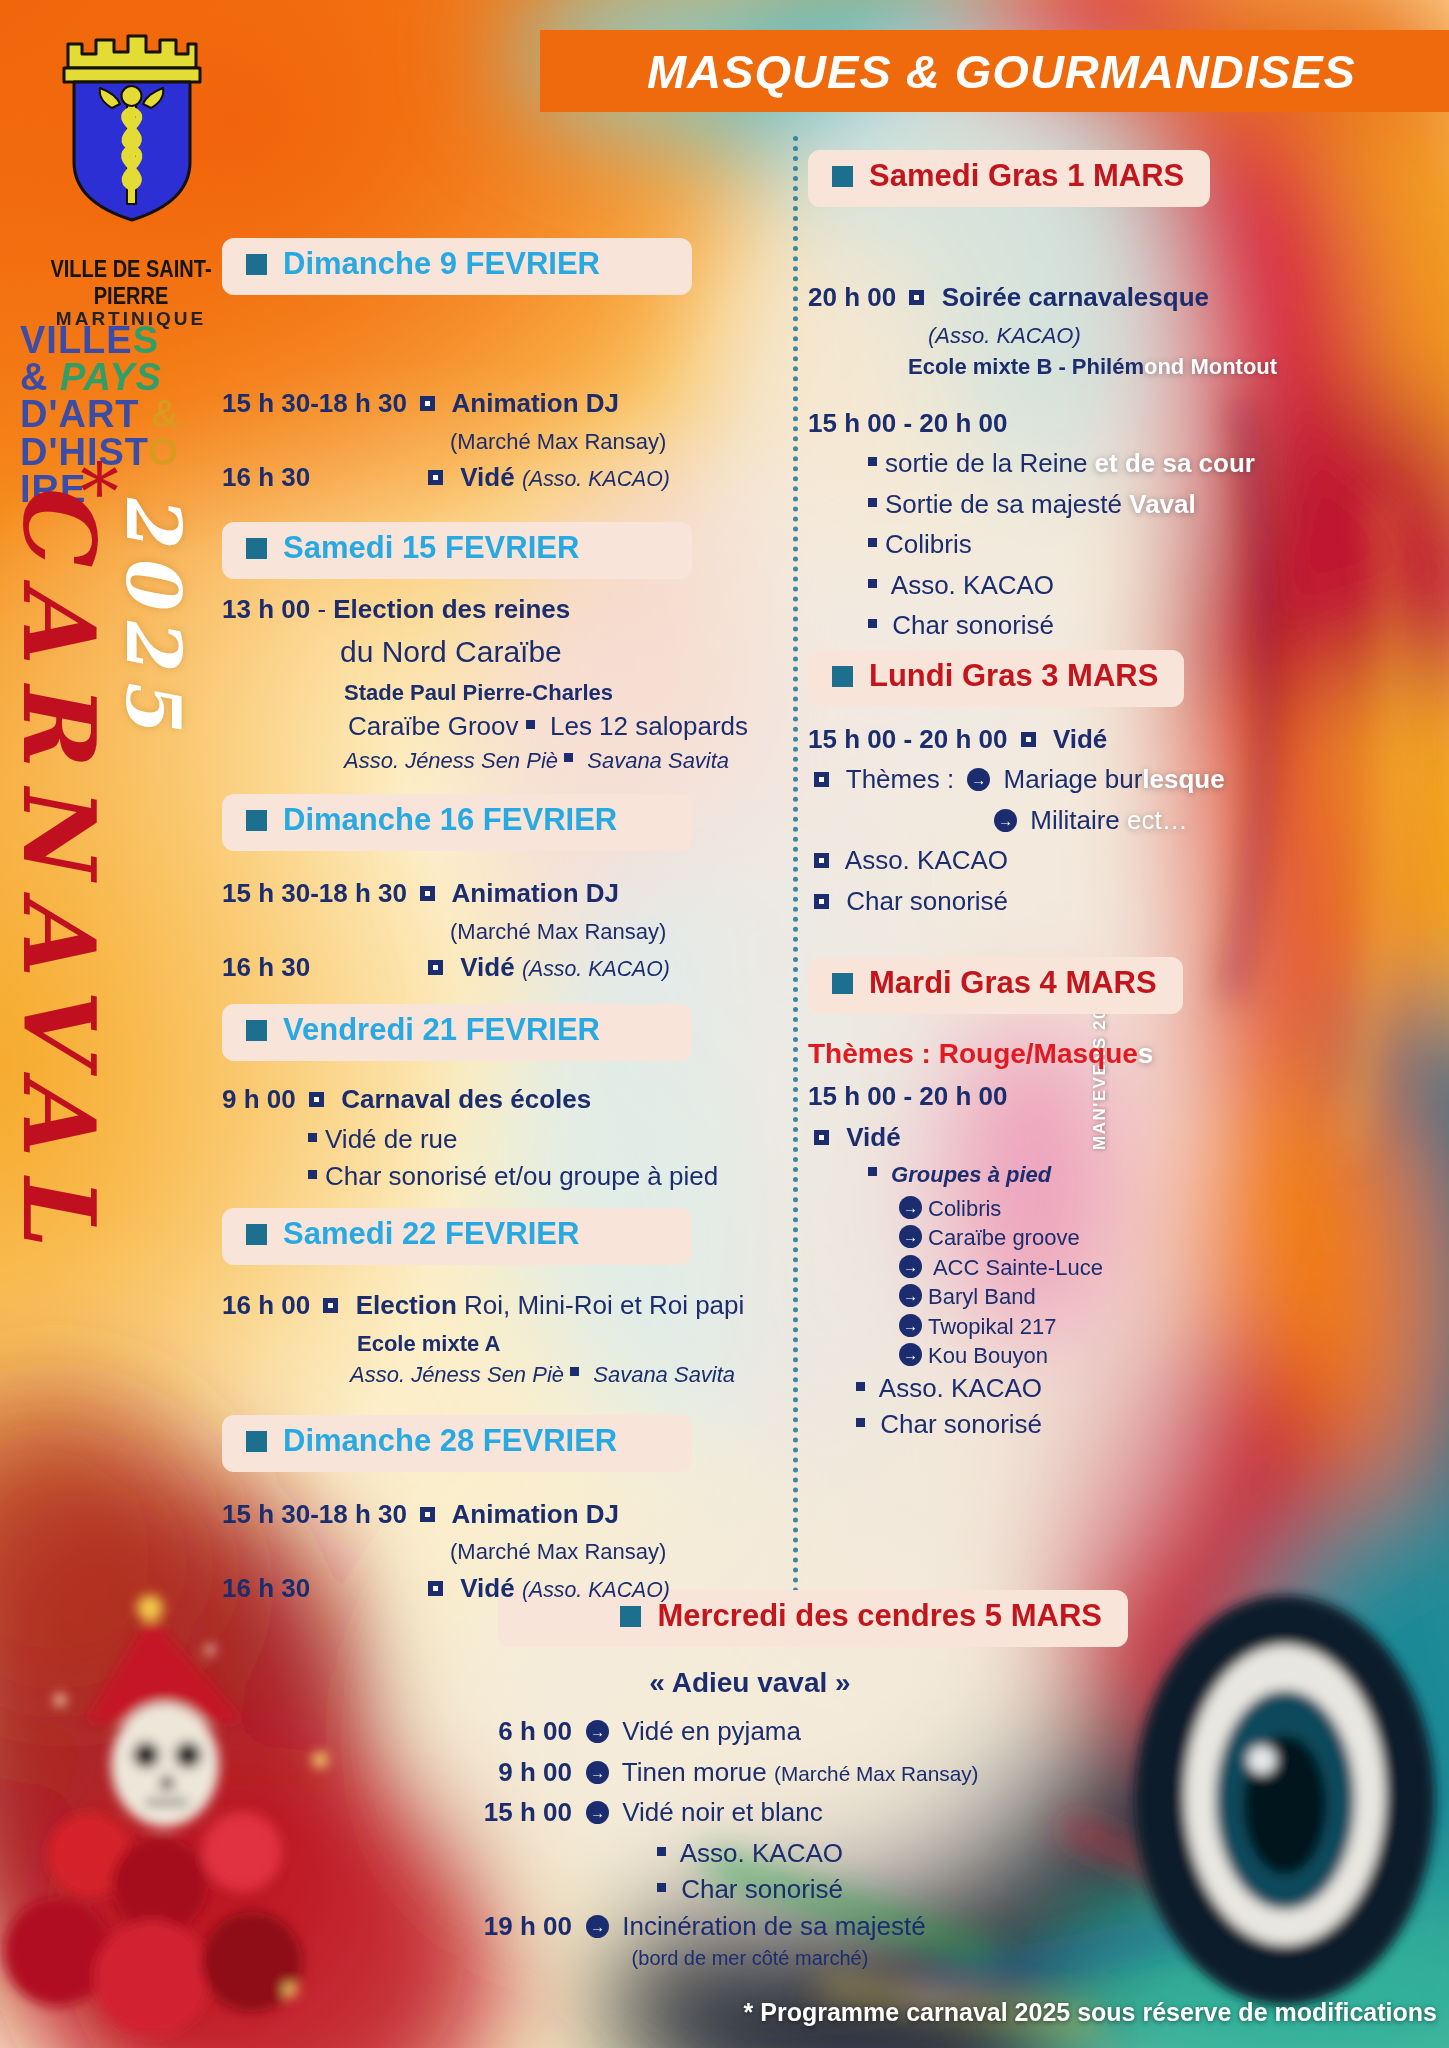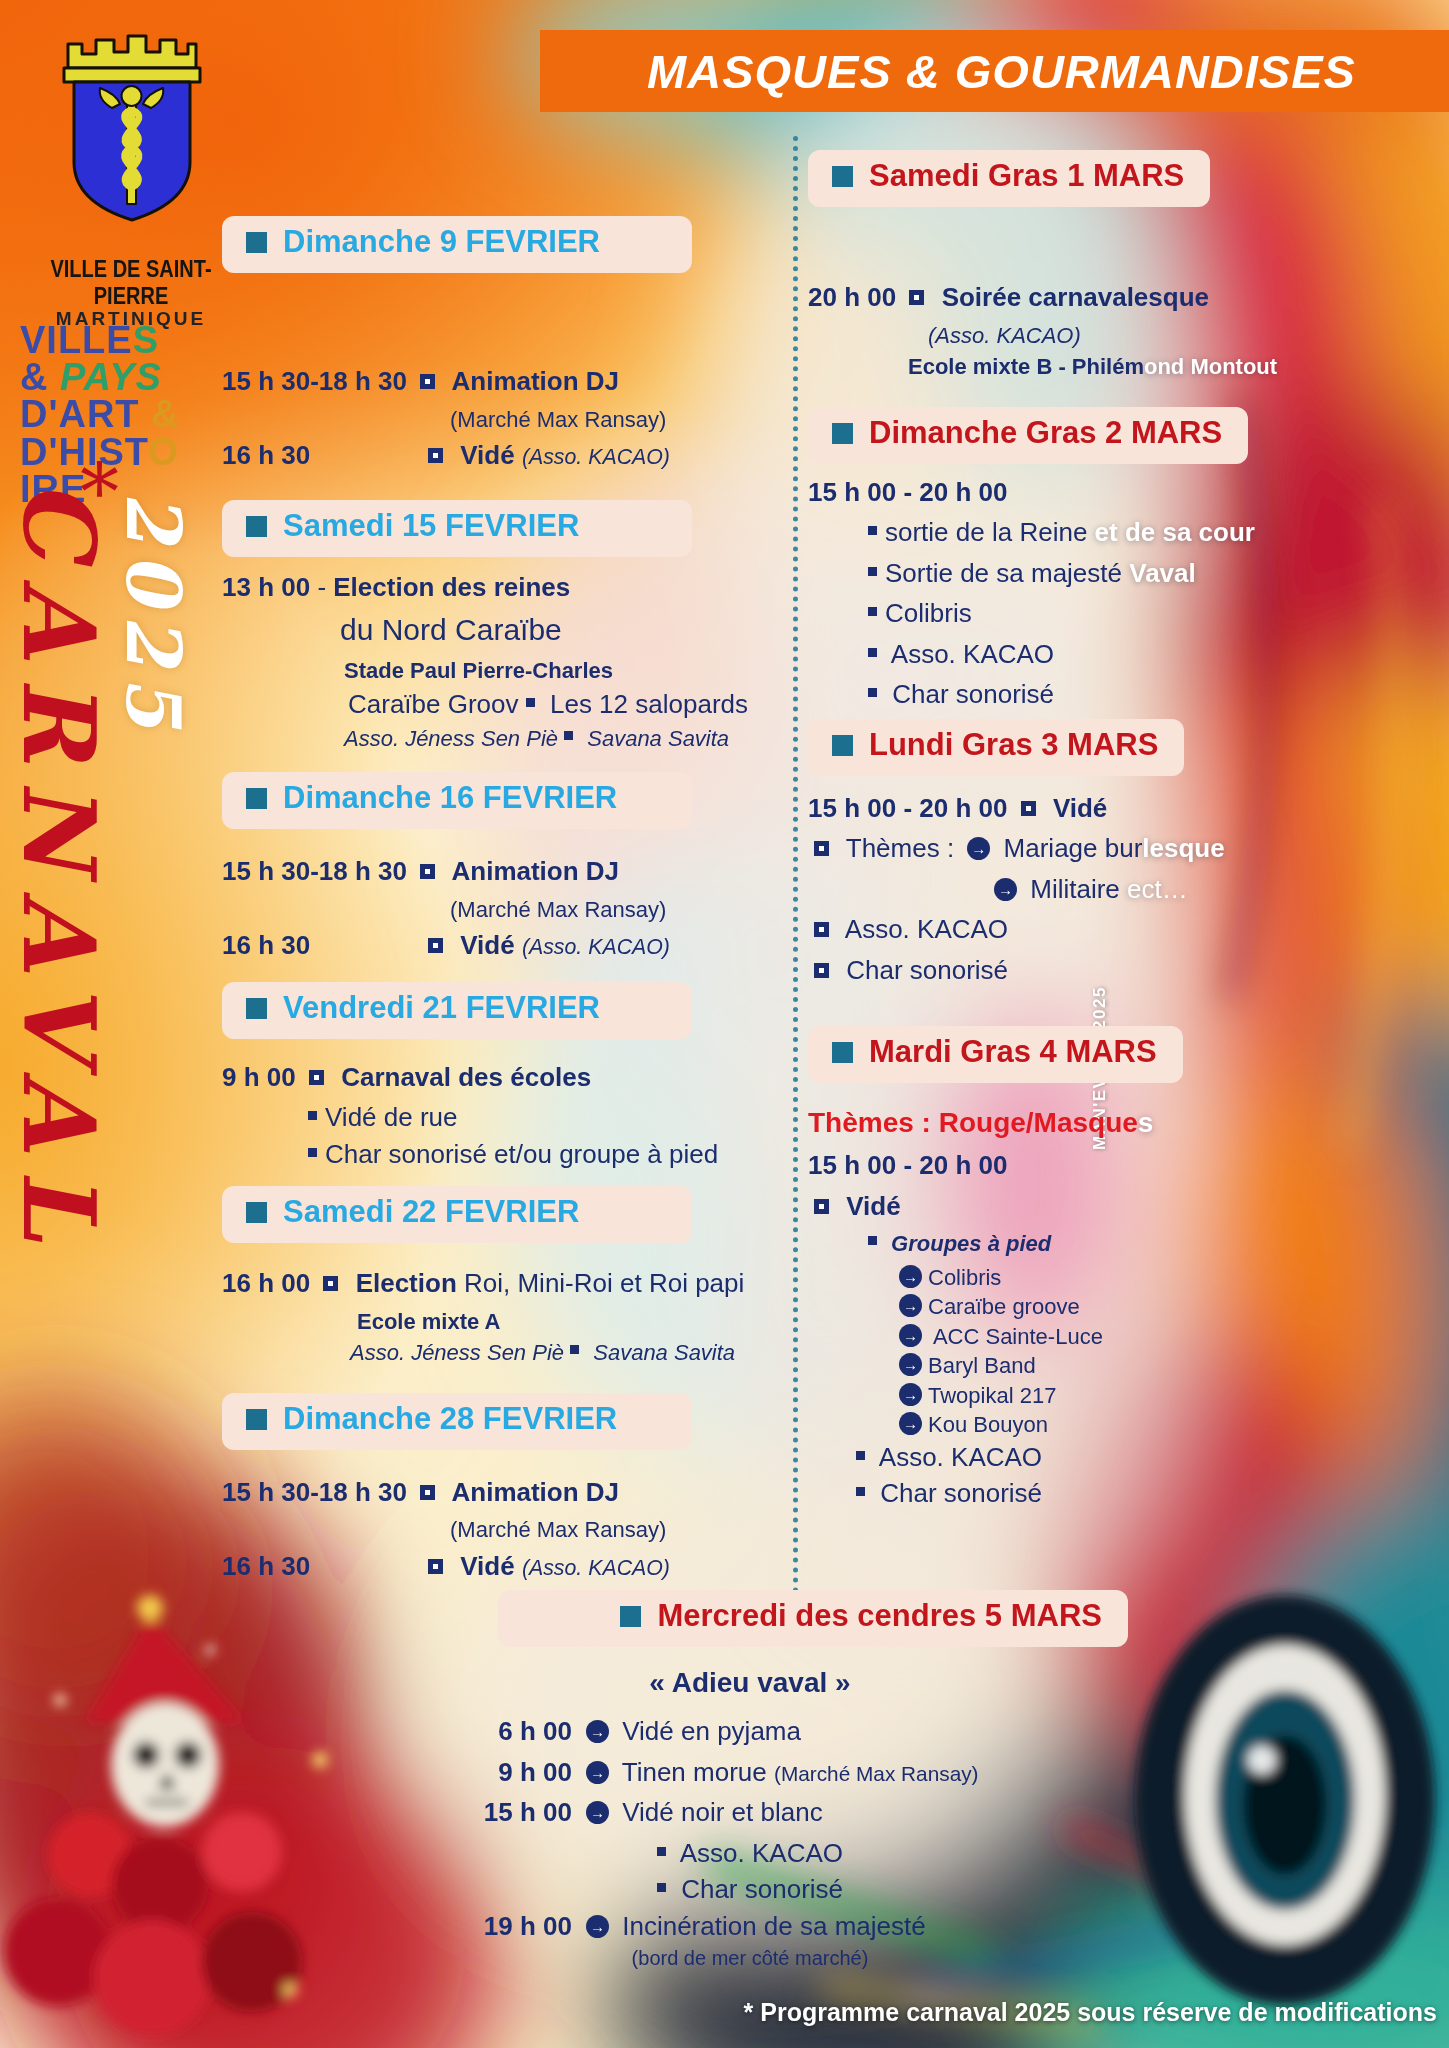--- a/index.html
+++ b/index.html
@@ -30,21 +30,21 @@
     font-size:78px;color:#C01020;font-style:italic;}
   .year-script{position:absolute;left:196px;top:498px;z-index:6;transform:rotate(90deg);transform-origin:0 0;
     font-family:"DejaVu Serif",serif;font-style:italic;font-weight:700;font-size:74px;letter-spacing:10px;
     color:#ffffff;white-space:nowrap;text-shadow:0 0 8px rgba(180,120,30,.4);}
   .watermark{position:absolute;left:1090px;top:1150px;z-index:6;transform:rotate(-90deg);transform-origin:0 0;
     color:#fff;font-weight:800;font-size:17px;letter-spacing:1.5px;white-space:nowrap;text-shadow:0 1px 4px rgba(0,0,0,.4);}
   
   .vdivider{position:absolute;left:793px;top:136px;height:1458px;width:0;border-left:5px dotted #2C7D9B;opacity:.9;z-index:5;}
   
   .col{position:absolute;z-index:6;}
-  #col-left{left:222px;top:216px;width:620px;}
+  #col-left{left:222px;top:238px;width:620px;}
   #col-right{left:808px;top:150px;width:630px;}
   #col-bottom{left:372px;top:1590px;width:756px;z-index:5;}
   
   .evt-header-row{white-space:nowrap;}
   .evt-header-row.center{text-align:right;padding-left:40px;}
   .evt-header{display:inline-block;background:#F9E4DA;border-radius:12px;padding:8px 26px 13px 24px;
     font-weight:800;font-size:31px;white-space:nowrap;}
   .hdr-blue .hdr-text{color:#29A9E1;}
   .hdr-red .hdr-text{color:#C3161C;}
   .hdr-sq{display:inline-block;width:21px;height:21px;background:#1D6F90;margin-right:16px;vertical-align:-1px;}
@@ -237,21 +237,20 @@
       </div>
     </div>
   <div class="col" id="col-right">
       <div class="event" style="margin-bottom: 26px;">
         <div class="evt-header-row" style="margin-bottom: 74px;"><div class="evt-header hdr-red" style="min-width: 300px;"><span class="hdr-sq"></span><span class="hdr-text">Samedi Gras 1 MARS</span></div></div>
         <div class="line s-md"><span class="seg time">20 h 00 </span><span class="icon-sq"></span><span class="seg b"> Soirée carnavalesque</span></div>
         <div class="line s-sm" style="margin-left: 120px; margin-bottom: 4px;"><span class="seg i">(Asso. KACAO)</span></div>
         <div class="line s-sm" style="margin-left: 100px;"><span class="seg b">Ecole mixte B - Philém</span><span class="seg b w">ond Montout</span></div>
       </div>
       <div class="event" style="margin-bottom: 8px;">
-        <div class="evt-header-row" style="margin-bottom: 12px;"><div class="evt-header hdr-red" style="min-width: 300px;"><span class="hdr-sq"></span><span class="hdr-text">Dimanche Gras 2 MARS</span></div></div>
         <div class="line s-md"><span class="seg time">15 h 00 - 20 h 00</span></div>
         <div class="line s-md" style="margin-left: 60px;"><span class="icon-dot"></span><span class="seg r">sortie de la Reine </span><span class="seg b w">et de sa cour</span></div>
         <div class="line s-md" style="margin-left: 60px;"><span class="icon-dot"></span><span class="seg r">Sortie de sa majesté </span><span class="seg b w">Vaval</span></div>
         <div class="line s-md" style="margin-left: 60px;"><span class="icon-dot"></span><span class="seg r">Colibris</span></div>
         <div class="line s-md" style="margin-left: 60px;"><span class="icon-dot"></span><span class="seg r"> Asso. KACAO</span></div>
         <div class="line s-md" style="margin-left: 60px;"><span class="icon-dot"></span><span class="seg r"> Char sonorisé</span></div>
       </div>
       <div class="event" style="margin-bottom: 40px;">
         <div class="evt-header-row" style="margin-bottom: 16px;"><div class="evt-header hdr-red" style="min-width: 300px;"><span class="hdr-sq"></span><span class="hdr-text">Lundi Gras 3 MARS</span></div></div>
         <div class="line s-md"><span class="seg time">15 h 00 - 20 h 00 </span><span class="icon-sq"></span><span class="seg b"> Vidé</span></div>

